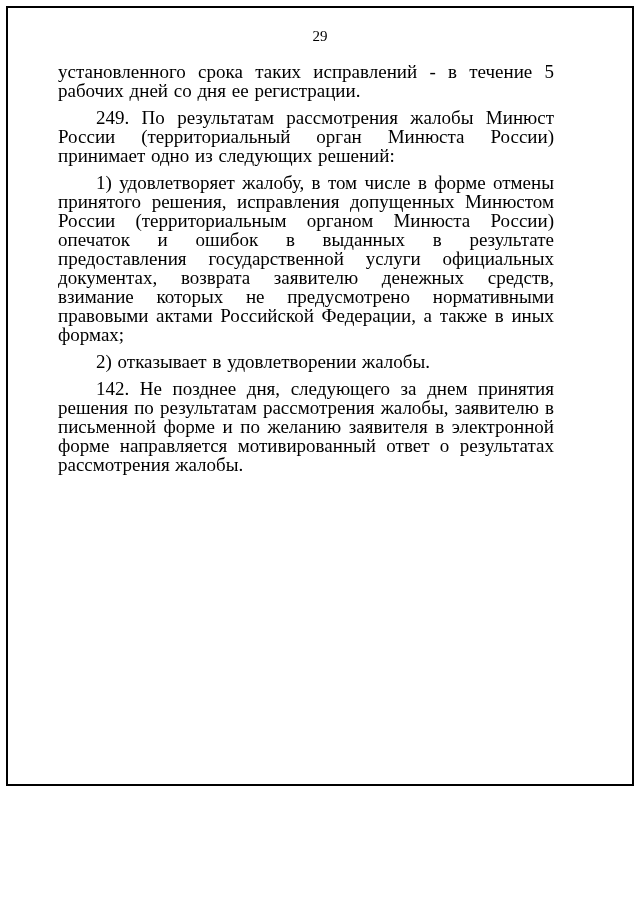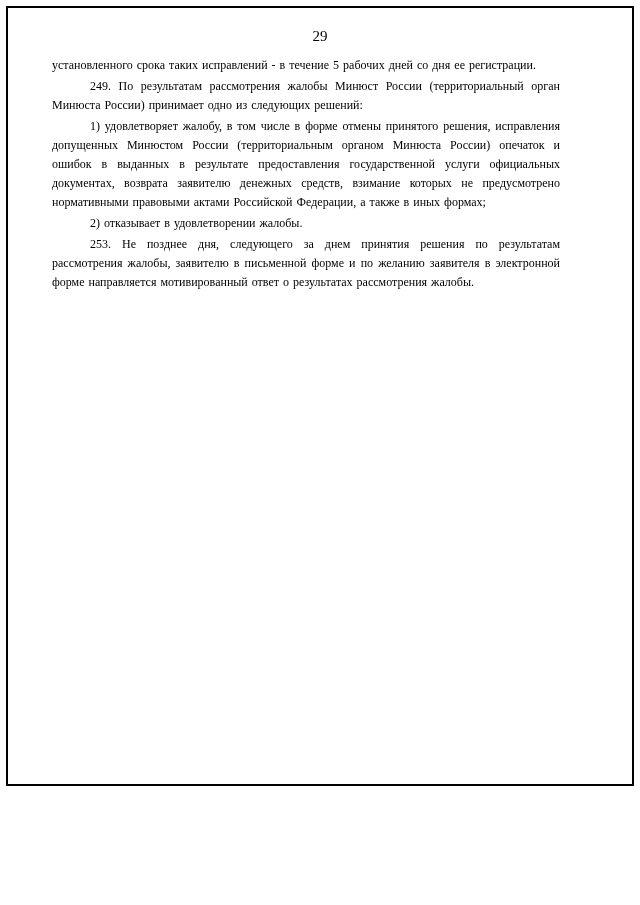--- a/index.html
+++ b/index.html
@@ -36,36 +36,36 @@
     color: #000000;
   }
   .content {
     position: absolute;
     top: 54px;
     left: 50px;
     width: 512px;
     color: #000000;
   }
   .content p {
-    margin: 2px;
-    font-size: 12px;
+    margin: 8px;
+    font-size: 19px;
     line-height: 19px;
     text-align: justify;
     word-spacing: 1px;
   }
   .content p.indent {
     text-indent: 38px;
   }
 </style>
 </head>
 <body>
 
 <div class="page">
   <div class="page-border"></div>
   <div class="page-number">29</div>
   <div class="content">
       <p>установленного срока таких исправлений - в течение 5 рабочих дней со дня ее регистрации.</p>
       <p class="indent">249.  По  результатам  рассмотрения  жалобы  Минюст  России (территориальный орган Минюста России) принимает одно из следующих решений:</p>
       <p class="indent">1)  удовлетворяет жалобу, в том числе в форме отмены принятого решения, исправления допущенных Минюстом России (территориальным органом Минюста России)  опечаток  и  ошибок  в  выданных  в  результате  предоставления государственной услуги официальных документах, возврата заявителю денежных средств, взимание которых не предусмотрено нормативными правовыми актами Российской Федерации, а также в иных формах;</p>
       <p class="indent">2)  отказывает в удовлетворении жалобы.</p>
-      <p class="indent">253.  Не позднее дня, следующего за днем принятия решения по результатам рассмотрения жалобы, заявителю в письменной форме и по желанию заявителя в электронной  форме  направляется  мотивированный  ответ  о  результатах рассмотрения жалобы.</p>
+      <p class="indent">142.  Не позднее дня, следующего за днем принятия решения по результатам рассмотрения жалобы, заявителю в письменной форме и по желанию заявителя в электронной  форме  направляется  мотивированный  ответ  о  результатах рассмотрения жалобы.</p>
     </div>
 </div>
 
 </body></html>

